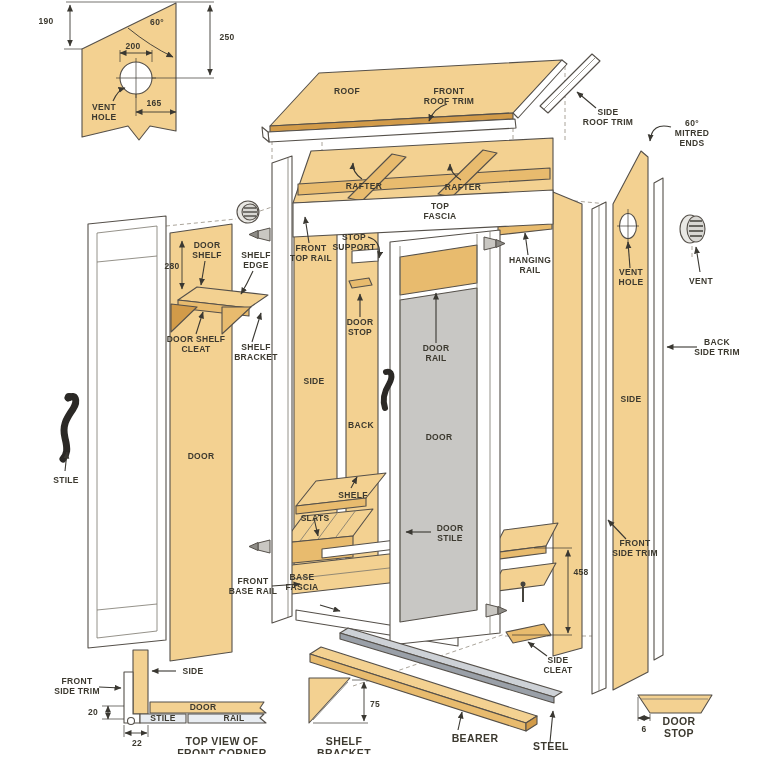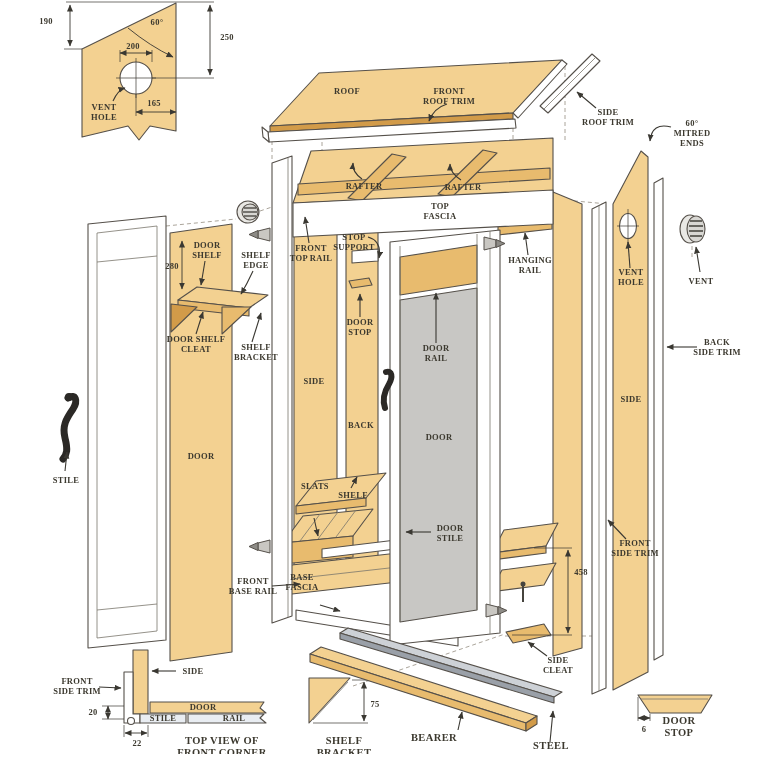--- a/index.html
+++ b/index.html
@@ -1,17 +1,17 @@
 <!DOCTYPE html>
 <html><head>
 <meta charset="utf-8">
 <style>
   html,body{margin:0;padding:0;background:#ffffff;}
   .stage{position:relative;width:770px;height:754px;background:#ffffff;overflow:hidden;
-         font-family:Liberation Serif, serif;}
+         font-family:Liberation Sans, sans-serif;}
   .stage svg{position:absolute;left:0;top:0;}
   .lbl{position:absolute;transform:translate(-50%,-50%);font-size:8.5px;font-weight:bold;
        letter-spacing:.3px;color:#3c392f;text-align:center;white-space:pre-line;line-height:1.18;}
   .lbl.big{font-size:10.5px;letter-spacing:.4px;}
   
   .w{fill:#f3d191}.w2{fill:#e8bb6e}.w3{fill:#d29b49}.wh{fill:#ffffff}.gy{fill:#c8c7c4}
   .st{fill:#cdd1d6}.st2{fill:#9aa0a8}.blk{fill:#2b2926}
   .o{stroke:#55504a;stroke-width:1.1;stroke-linejoin:round}
   .dl{stroke:#3a3832;stroke-width:.9;fill:none}
   .thin{stroke:#3a3832;stroke-width:.7;fill:none}
@@ -304,37 +304,37 @@
 <div class="lbl" style="left:701px;top:281px">VENT</div>
 <div class="lbl" style="left:717px;top:347px">BACK
 SIDE TRIM</div>
 <div class="lbl" style="left:631px;top:399px">SIDE</div>
 <div class="lbl" style="left:635px;top:548px">FRONT
 SIDE TRIM</div>
 <div class="lbl" style="left:581px;top:572px">458</div>
 <div class="lbl" style="left:558px;top:665px">SIDE
 CLEAT</div>
 <div class="lbl" style="left:353px;top:495px">SHELF</div>
-<div class="lbl" style="left:315px;top:486px">SLATS</div>
+<div class="lbl" style="left:315px;top:518px">SLATS</div>
 <div class="lbl" style="left:253px;top:586px">FRONT
 BASE RAIL</div>
 <div class="lbl" style="left:302px;top:582px">BASE
 FASCIA</div>
 <div class="lbl" style="left:77px;top:686px">FRONT
 SIDE TRIM</div>
 <div class="lbl" style="left:193px;top:671px">SIDE</div>
 <div class="lbl" style="left:93px;top:712px">20</div>
 <div class="lbl" style="left:137px;top:743px">22</div>
 <div class="lbl" style="left:203px;top:707px">DOOR</div>
 <div class="lbl" style="left:163px;top:718px">STILE</div>
 <div class="lbl" style="left:234px;top:718px">RAIL</div>
 <div class="lbl big" style="left:222px;top:747px">TOP VIEW OF
 FRONT CORNER</div>
 <div class="lbl big" style="left:344px;top:747px">SHELF
 BRACKET</div>
 <div class="lbl" style="left:375px;top:704px">75</div>
-<div class="lbl big" style="left:434px;top:738px">BEARER</div>
+<div class="lbl big" style="left:475px;top:738px">BEARER</div>
 <div class="lbl big" style="left:551px;top:752px">STEEL
 ANGLE</div>
 <div class="lbl big" style="left:679px;top:727px">DOOR
 STOP</div>
 <div class="lbl" style="left:644px;top:729px">6</div>
 </div>
 
 </body></html>

